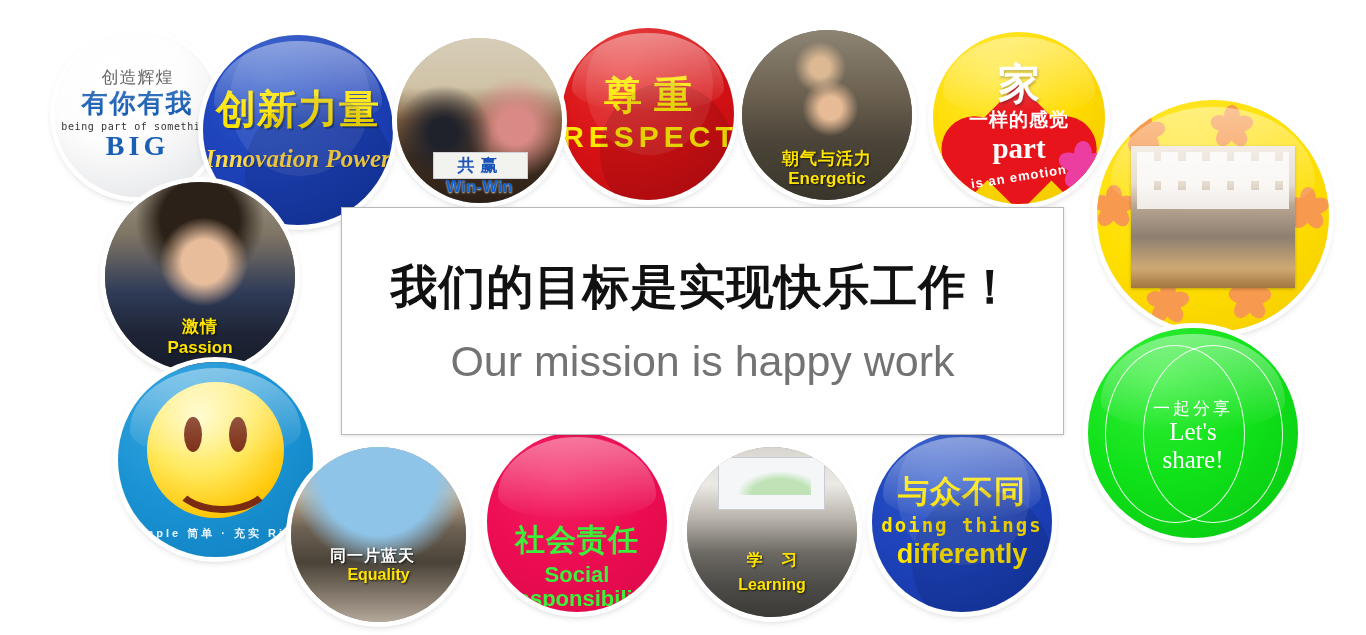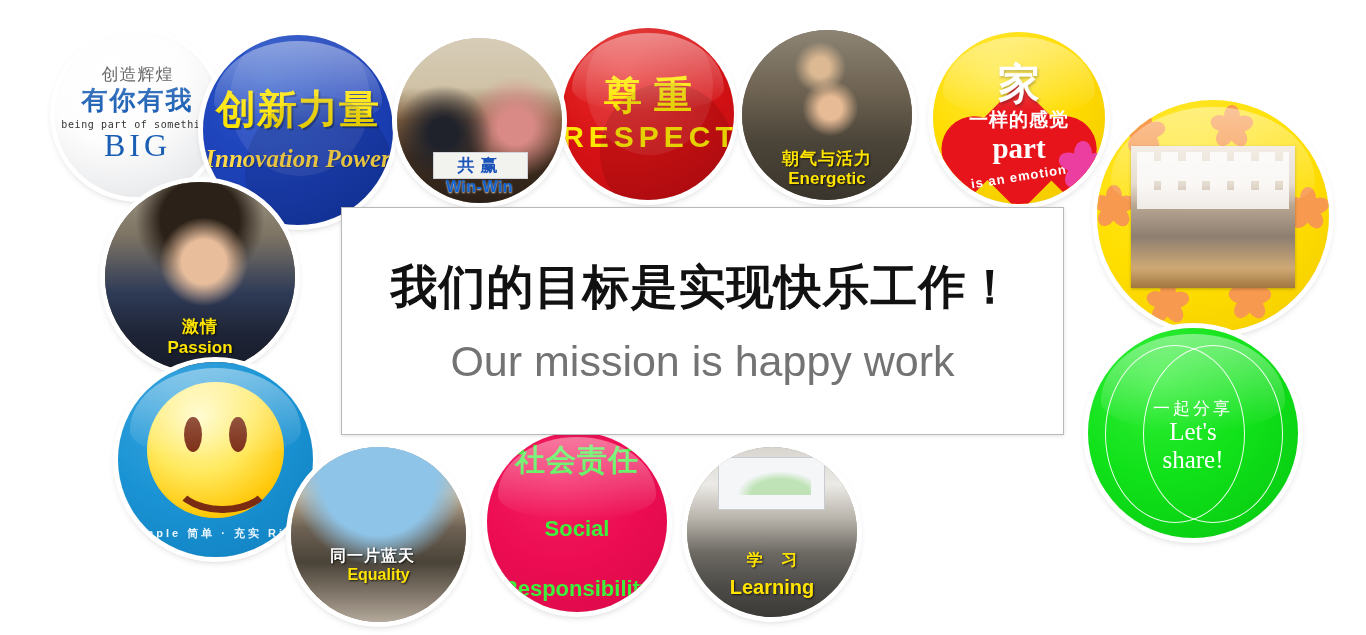--- a/index.html
+++ b/index.html
@@ -36,21 +36,21 @@
   .txtwrap{position:absolute;left:0;right:0;display:flex;flex-direction:column;
     align-items:center;justify-content:center;pointer-events:none;}
 
   
   #c-big{left:55px;top:32px;width:165px;height:165px;
     background:radial-gradient(circle at 36% 26%,#ffffff 0%,#fdfdfd 42%,#e9eaec 78%,#d7d9dd 100%);}
   #c-big .l1{font-size:17px;color:#3e3e3e;letter-spacing:1px;}
   #c-big .l2{font-size:26px;color:#1b5fb4;font-weight:bold;letter-spacing:2px;margin-top:2px;}
   #c-big .l3{font-size:10px;color:#333;letter-spacing:.6px;margin-top:3px;
              font-family:"DejaVu Sans Mono","Liberation Mono",monospace;}
-  #c-big .l4{font-size:32px;color:#1b5fb4;font-weight:normal;letter-spacing:4px;
+  #c-big .l4{font-size:28px;color:#1b5fb4;font-weight:bold;letter-spacing:4px;
              font-family:"Liberation Serif","DejaVu Serif",serif;margin-top:-2px;text-align:right;}
 
   
   #c-inno{left:203px;top:35px;width:190px;height:190px;
     background:radial-gradient(circle at 34% 22%,#2a57c9 0%,#1e43bb 45%,#11319c 100%);}
   #c-inno .l1{font-size:40px;color:#ffe400;font-weight:bold;letter-spacing:1px;
               text-shadow:2px 2px 0 rgba(0,0,0,.28);}
   #c-inno .l2{font-size:25px;color:#ffd94a;font-style:italic;font-weight:bold;margin-top:14px;
               font-family:"Liberation Serif","DejaVu Serif",serif;text-shadow:1px 1px 0 rgba(0,0,0,.25);}
 
@@ -182,21 +182,21 @@
   #c-learn{left:687px;top:447px;width:170px;height:170px;background:#9a958c;}
   #c-learn .ph{position:absolute;inset:0;
     background:
       linear-gradient(180deg,#d8d5cf 0%,#eceae6 22%,#b9b4ab 42%,#6d6a64 62%,#4d4b47 82%,#3c3a37 100%);}
   #c-learn .scr{position:absolute;left:18%;top:6%;width:62%;height:30%;background:#f4f6f8;
     border:1px solid #c8ccd0;}
   #c-learn .scr .bell{position:absolute;left:12%;bottom:28%;width:76%;height:52%;
     background:radial-gradient(ellipse at 62% 100%,#bfe3b6 0 42%,rgba(191,227,182,0) 62%);}
   #c-learn .cap1{position:absolute;left:0;right:0;top:61%;font-size:16px;color:#ffe400;
     font-weight:bold;letter-spacing:7px;text-indent:7px;text-shadow:1px 1px 2px rgba(0,0,0,.7);}
-  #c-learn .cap2{position:absolute;left:0;right:0;top:76%;font-size:20px;color:#ffe400;
+  #c-learn .cap2{position:absolute;left:0;right:0;top:76%;font-size:16px;color:#ffe400;
     font-weight:bold;text-shadow:1px 1px 2px rgba(0,0,0,.7);}
 
   
   #c-diff{left:872px;top:432px;width:180px;height:180px;
     background:radial-gradient(circle at 36% 24%,#2a57c9 0%,#1e43bb 46%,#12329f 100%);}
   #c-diff .l1{font-size:31px;color:#ffe400;font-weight:bold;letter-spacing:1px;}
   #c-diff .l2{font-size:19px;color:#ffe400;font-weight:bold;letter-spacing:2px;margin-top:5px;
               font-family:"DejaVu Sans Mono","Liberation Mono",monospace;}
   #c-diff .l3{font-size:27px;color:#ffe400;font-weight:bold;margin-top:3px;}
 
@@ -367,38 +367,47 @@
   <div class="badge" id="c-eq">
     <div class="inner">
       <div class="ph"></div>
       <div class="cap1">同一片蓝天</div>
       <div class="cap2">Equality</div>
     </div>
   </div>
 
   <div class="badge gloss" id="c-soc">
     <div class="inner">
-      <div class="txtwrap" style="top:0;bottom:0;justify-content:center;gap:35px;">
+      <div class="txtwrap" style="top:0;bottom:0;justify-content:flex-end;">
         <div class="l1">社会责任</div>
         <div class="l2">Social</div>
         <div class="l3">Responsibility</div>
       </div>
     </div>
   </div>
 
   <div class="badge" id="c-learn">
     <div class="inner">
       <div class="ph"></div>
       <div class="scr">
           <div class="bell"></div>
         </div>
       <div class="cap1">学 习</div>
       <div class="cap2">Learning</div>
     </div>
   </div>
 
+  <div class="badge gloss" id="c-diff">
+    <div class="inner swirl">
+      <div class="txtwrap" style="top:0;bottom:0;justify-content:center;">
+        <div class="l1">与众不同</div>
+        <div class="l2">doing things</div>
+        <div class="l3">differently</div>
+      </div>
+    </div>
+  </div>
 
   <div id="banner">
     <div class="zh">我们的目标是实现快乐工作！</div>
     <div class="en">Our mission is happy work</div>
   </div>
 
 </div>
 
 </body></html>

